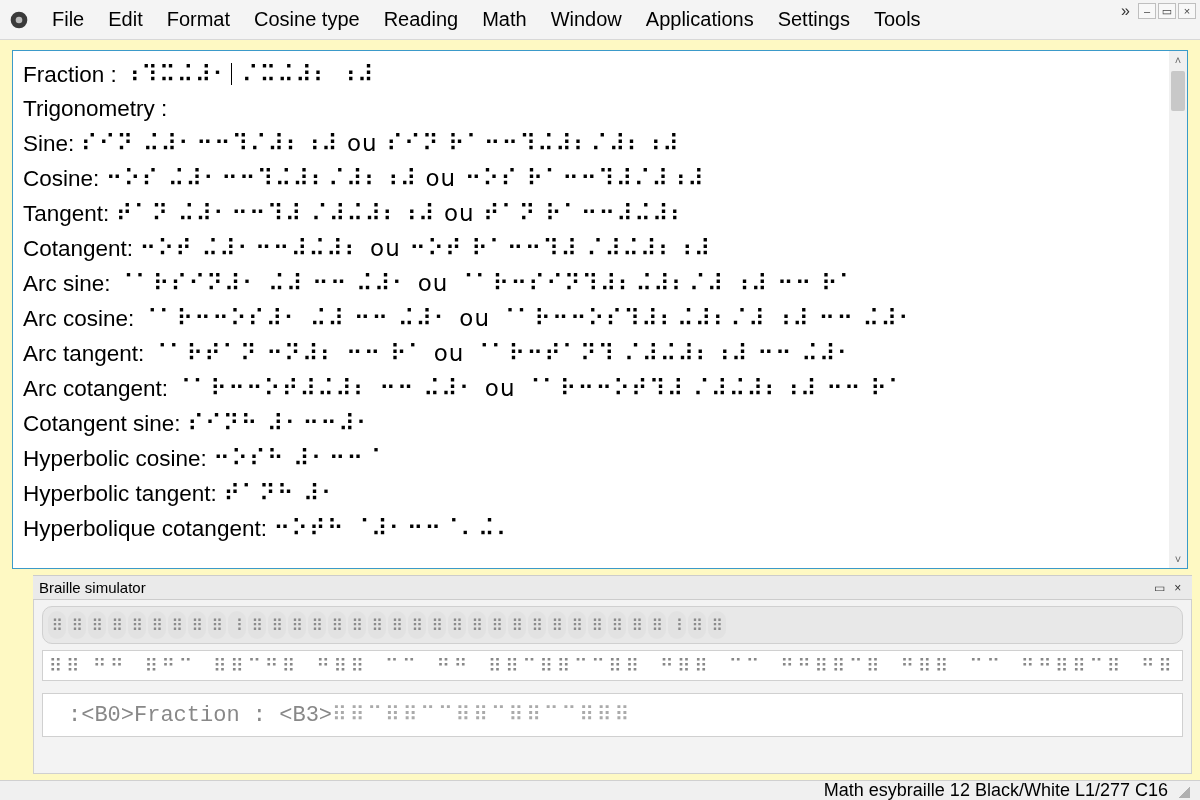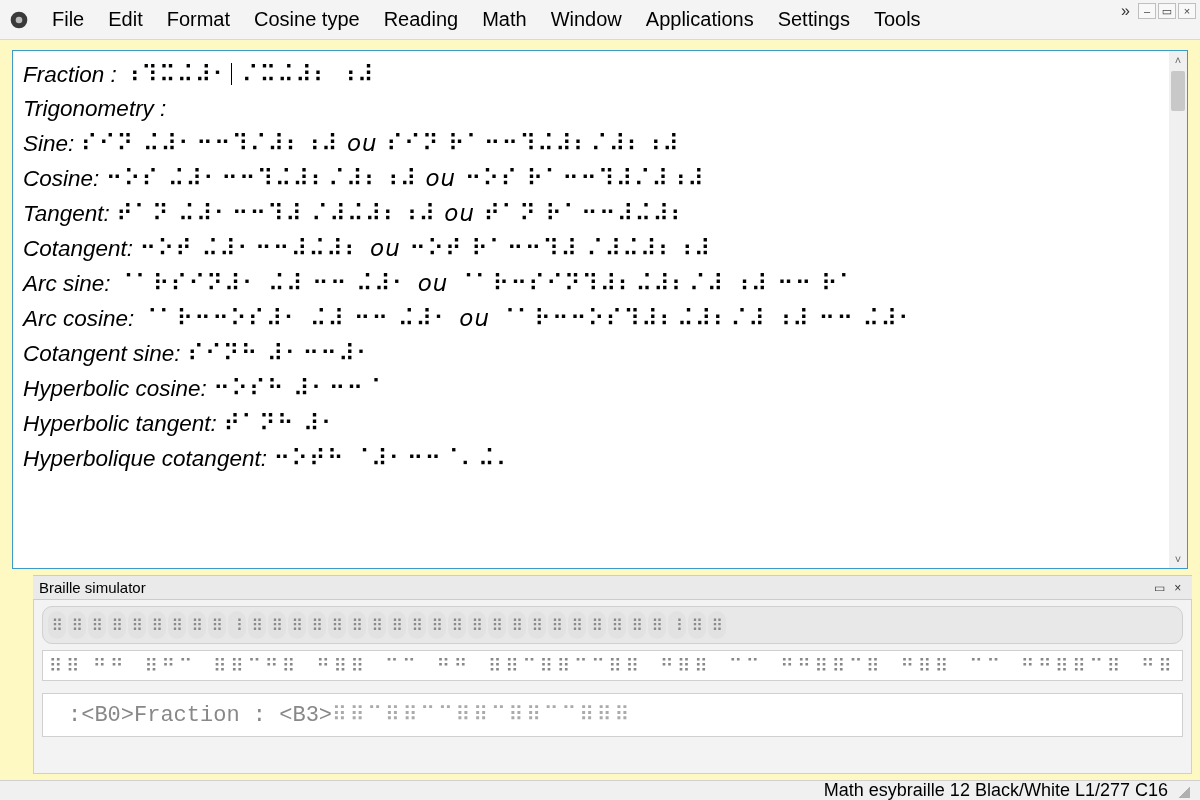--- a/index.html
+++ b/index.html
@@ -56,21 +56,20 @@
     flex: 1;
     padding: 10px 12px 6px 12px;
     display:flex;
   }
   .editor {
     flex:1;
     background:#fff;
     border:1px solid #3b9ac9;
     position:relative;
     overflow:hidden;
-    font-style:italic;
   }
   .editor-content {
     padding: 6px 10px;
     font-size: 22.5px;
     line-height: 34px;
     color:#000;
     font-family: Arial, Helvetica, sans-serif;
   }
   .editor-content .line { white-space: nowrap; }
   .braille-run {
@@ -240,20 +239,22 @@
       <div class="editor-content" id="editor-content">
           <div class="line"><span>Fraction : </span><span class="braille-run">⠰⠹⠭⠬⠼⠂</span><span class="text-cursor"></span><span class="braille-run"> ⠌⠭⠬⠼⠆ ⠰⠼</span></div>
           <div class="line"><span></span></div>
           <div class="line"><span>Trigonometry :</span></div>
           <div class="line"><span>Sine: </span><span class="braille-run">⠎⠊⠝ ⠬⠼⠂⠒⠒⠹⠌⠼⠆⠰⠼ ou ⠎⠊⠝ ⠗⠁⠒⠒⠹⠬⠼⠆⠌⠼⠆⠰⠼</span></div>
           <div class="line"><span>Cosine: </span><span class="braille-run">⠒⠕⠎ ⠬⠼⠂⠒⠒⠹⠬⠼⠆⠌⠼⠆⠰⠼ ou ⠒⠕⠎ ⠗⠁⠒⠒⠹⠼⠌⠼⠰⠼</span></div>
           <div class="line"><span>Tangent: </span><span class="braille-run">⠞⠁⠝ ⠬⠼⠂⠒⠒⠹⠼ ⠌⠼⠬⠼⠆⠰⠼ ou ⠞⠁⠝ ⠗⠁⠒⠒⠼⠬⠼⠆</span></div>
           <div class="line"><span>Cotangent: </span><span class="braille-run">⠒⠕⠞ ⠬⠼⠂⠒⠒⠼⠬⠼⠆ ou ⠒⠕⠞ ⠗⠁⠒⠒⠹⠼ ⠌⠼⠬⠼⠆⠰⠼</span></div>
           <div class="line"><span>Arc sine: </span><span class="braille-run">⠈⠁⠗⠎⠊⠝⠼⠂ ⠬⠼ ⠒⠒ ⠬⠼⠂ ou ⠈⠁⠗⠒⠎⠊⠝⠹⠼⠆⠬⠼⠆⠌⠼ ⠰⠼ ⠒⠒ ⠗⠁</span></div>
           <div class="line"><span>Arc cosine: </span><span class="braille-run">⠈⠁⠗⠒⠒⠕⠎⠼⠂ ⠬⠼ ⠒⠒ ⠬⠼⠂ ou ⠈⠁⠗⠒⠒⠕⠎⠹⠼⠆⠬⠼⠆⠌⠼ ⠰⠼ ⠒⠒ ⠬⠼⠂</span></div>
+          <div class="line"><span>Arc tangent: </span><span class="braille-run">⠈⠁⠗⠞⠁⠝ ⠒⠝⠼⠆ ⠒⠒ ⠗⠁ ou ⠈⠁⠗⠒⠞⠁⠝⠹ ⠌⠼⠬⠼⠆⠰⠼ ⠒⠒ ⠬⠼⠂</span></div>
+          <div class="line"><span>Arc cotangent: </span><span class="braille-run">⠈⠁⠗⠒⠒⠕⠞⠼⠬⠼⠆ ⠒⠒ ⠬⠼⠂ ou ⠈⠁⠗⠒⠒⠕⠞⠹⠼ ⠌⠼⠬⠼⠆⠰⠼ ⠒⠒ ⠗⠁</span></div>
           <div class="line"><span>Cotangent sine: </span><span class="braille-run">⠎⠊⠝⠓ ⠼⠂⠒⠒⠼⠂</span></div>
           <div class="line"><span>Hyperbolic cosine: </span><span class="braille-run">⠒⠕⠎⠓ ⠼⠂⠒⠒⠈</span></div>
           <div class="line"><span>Hyperbolic tangent: </span><span class="braille-run">⠞⠁⠝⠓ ⠼⠂</span></div>
           <div class="line"><span>Hyperbolique cotangent: </span><span class="braille-run">⠒⠕⠞⠓ ⠈⠼⠂⠒⠒⠈⠄⠬⠄</span></div>
         </div>
       <div class="scrollbar-v">
         <div class="scroll-up">˄</div>
         <div class="scroll-thumb"></div>
         <div class="scroll-down">˅</div>
       </div>

